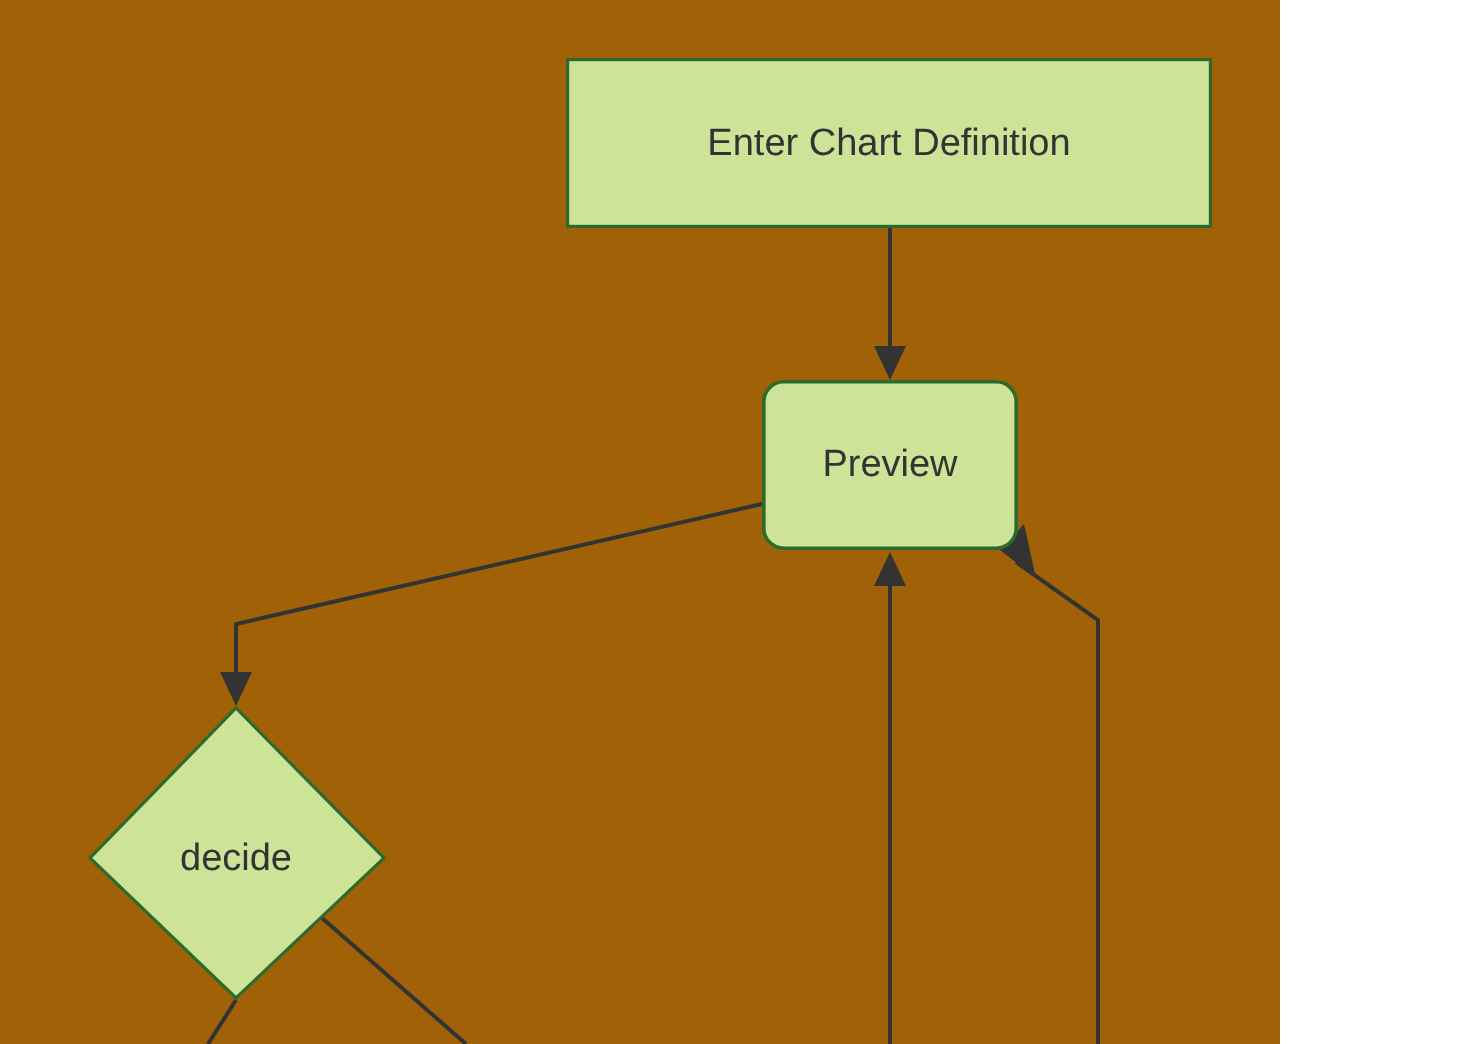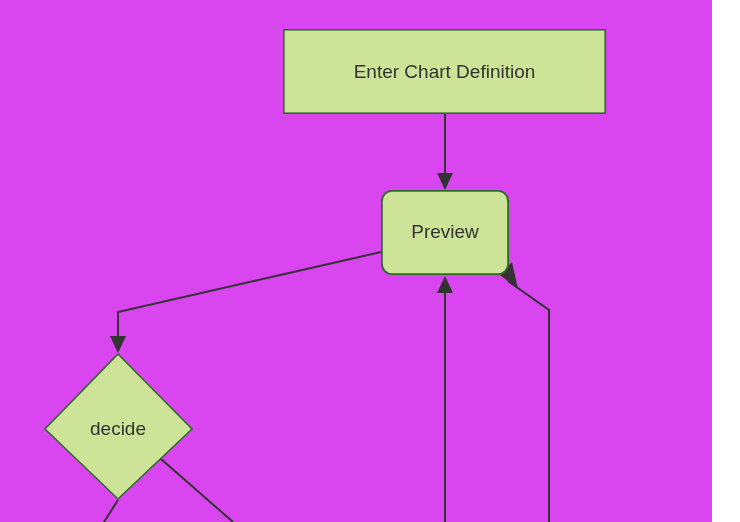--- a/index.html
+++ b/index.html
@@ -6,23 +6,23 @@
   html, body {
     margin: 0;
     padding: 0;
     background: #ffffff;
   }
   body {
     font-family: "Liberation Sans", sans-serif;
   }
   #diagram-canvas {
     position: relative;
-    width: 712px;
+    width: 640px;
     height: 522px;
-    background: #d946ef;
+    background: #a16207;
     overflow: hidden;
   }
   #diagram-svg {
     position: absolute;
     left: 0;
     top: 0;
     width: 740px;
     height: 522px;
   }
   .node-shape {

